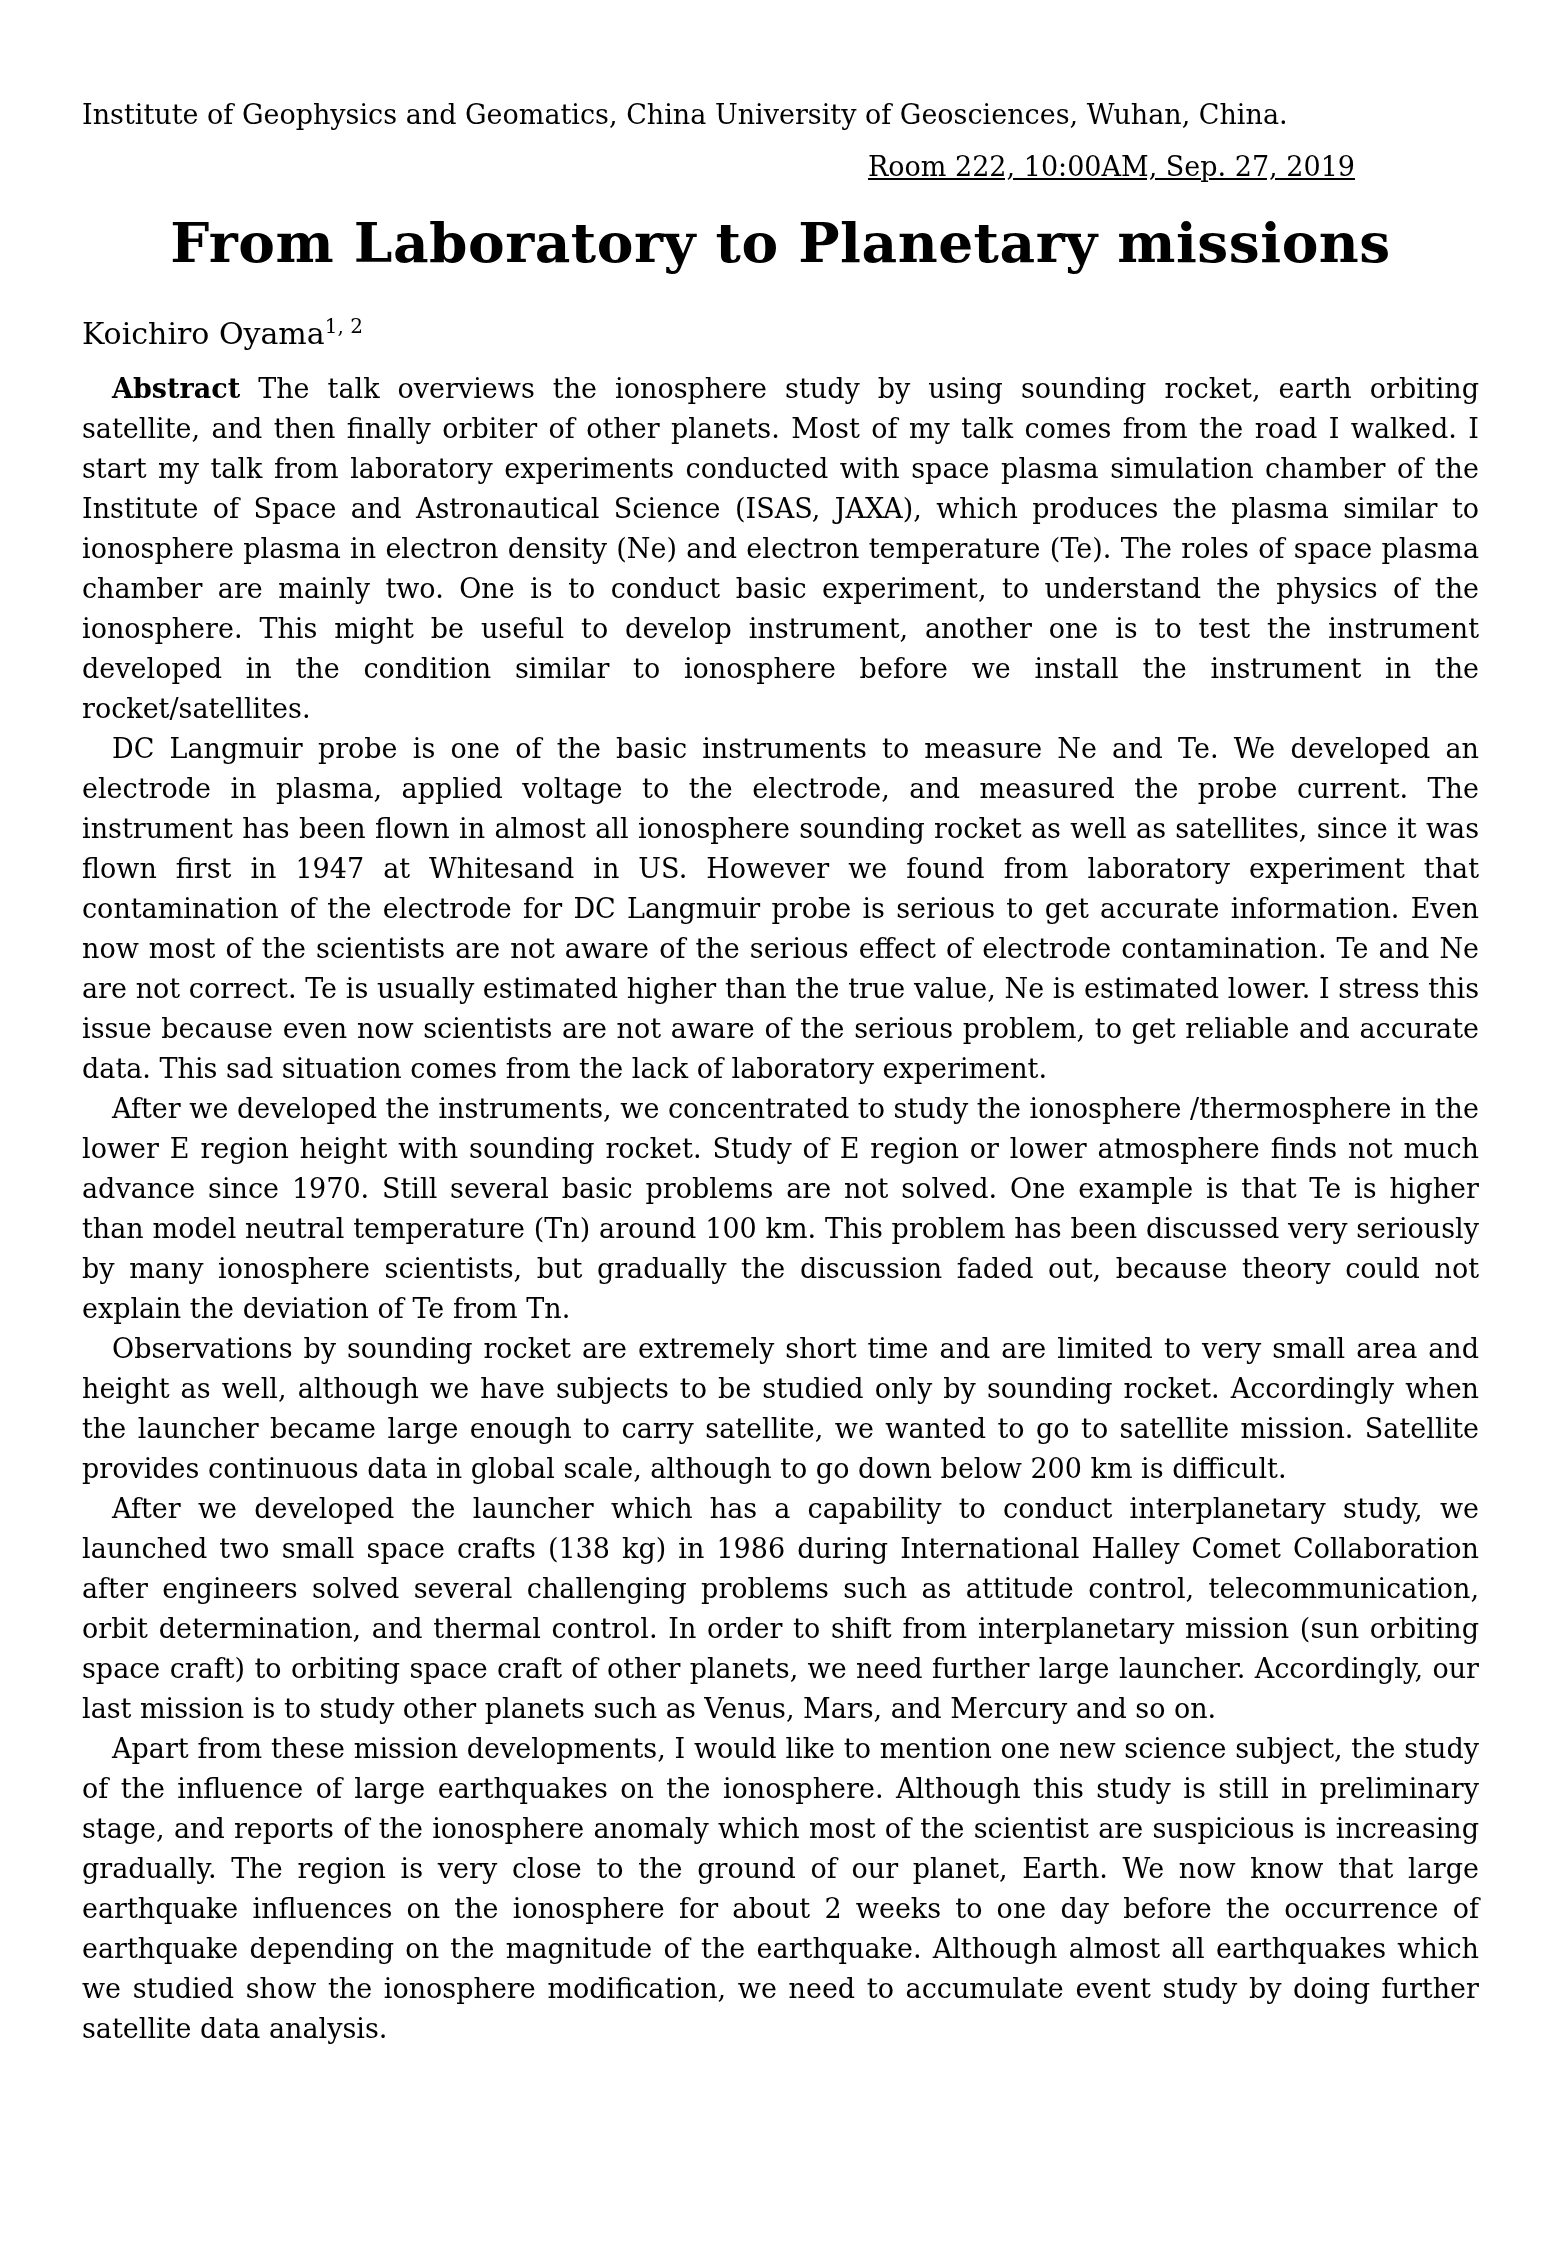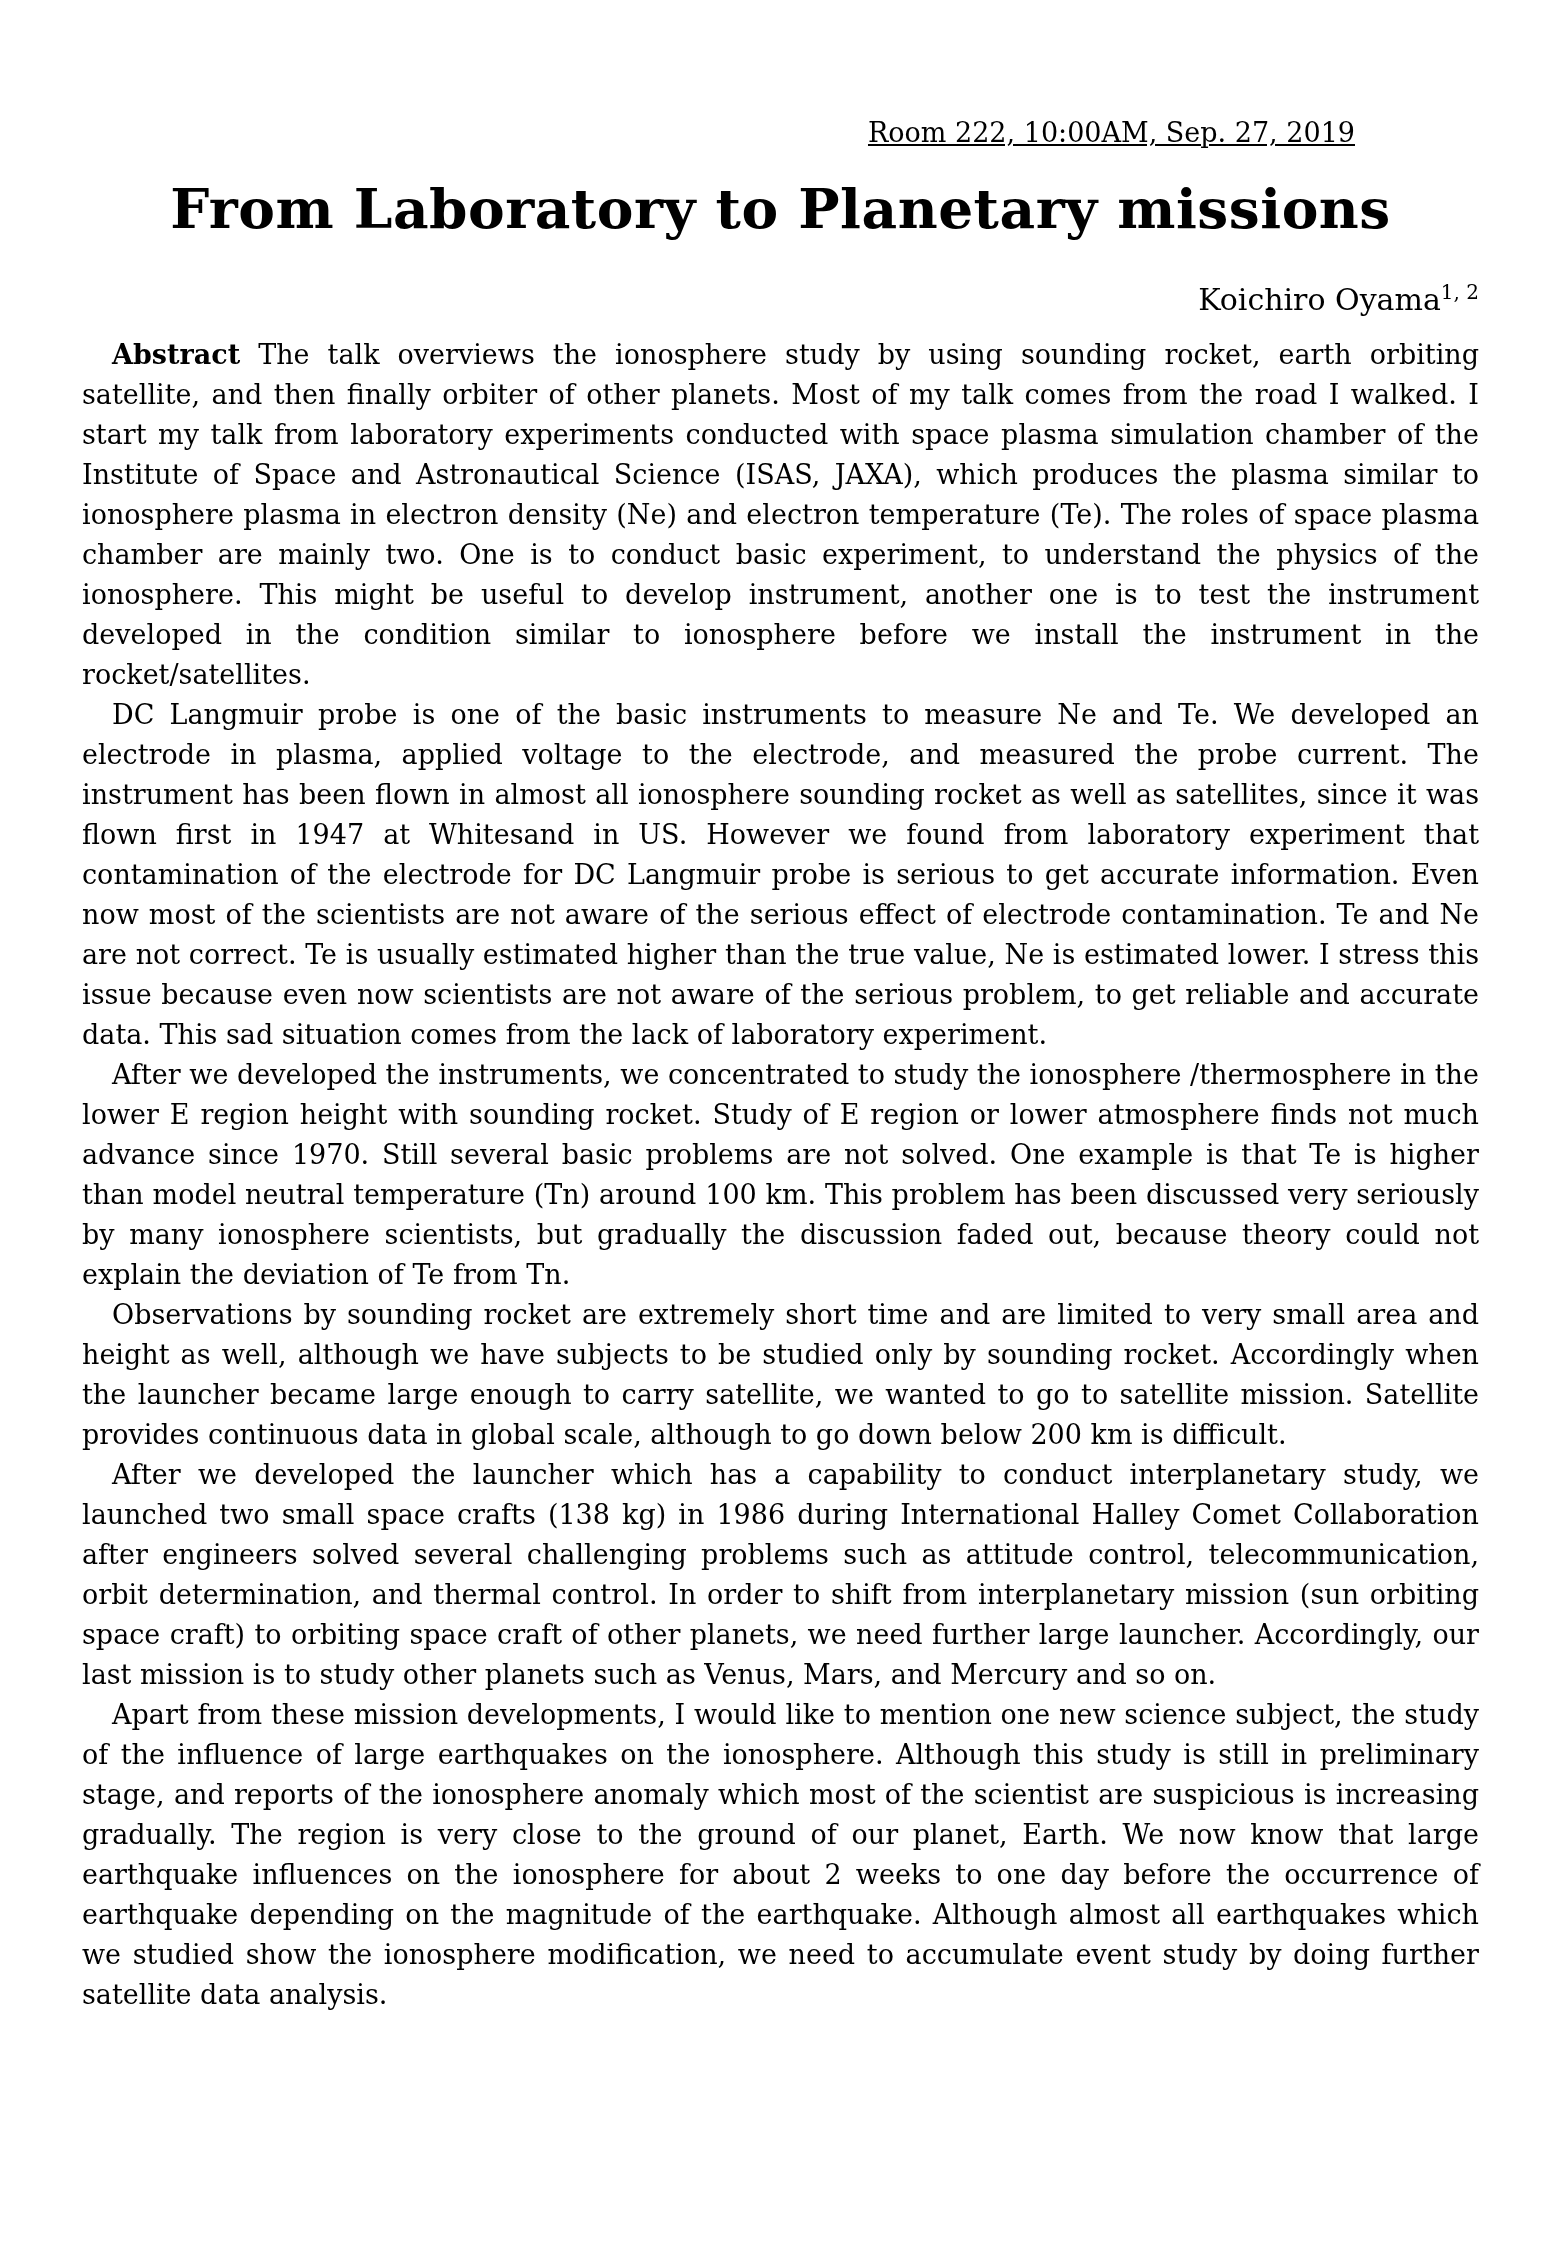--- a/index.html
+++ b/index.html
@@ -33,21 +33,21 @@
   }
   .doc-title {
     text-align: center;
     font-size: 55px;
     line-height: 70px;
     font-weight: bold;
     margin-top: 24px;
     letter-spacing: 0.5px;
   }
   .author-line {
-    text-align: right;
+    text-align: left;
     font-size: 30px;
     line-height: 38px;
     margin-top: 34px;
   }
   .author-line sup {
     font-size: 20px;
     line-height: 0;
   }
   .affil-line {
     text-align: center;
@@ -75,20 +75,21 @@
   }
   .abstract-label {
     font-weight: bold;
   }
 </style>
 </head>
 <body>
 
 <div class="page">
 
+  <div class="inst-line">Institute of Geophysics and Geomatics, China University of Geosciences, Wuhan, China.</div>
 
   <div class="event-line">Room 222, 10:00AM, Sep. 27, 2019</div>
 
   <h1 class="doc-title">From Laboratory to Planetary missions</h1>
 
   <div class="author-line"><span>Koichiro Oyama</span><sup>1, 2</sup></div>
 
 
 
   <div class="abstract-body">

